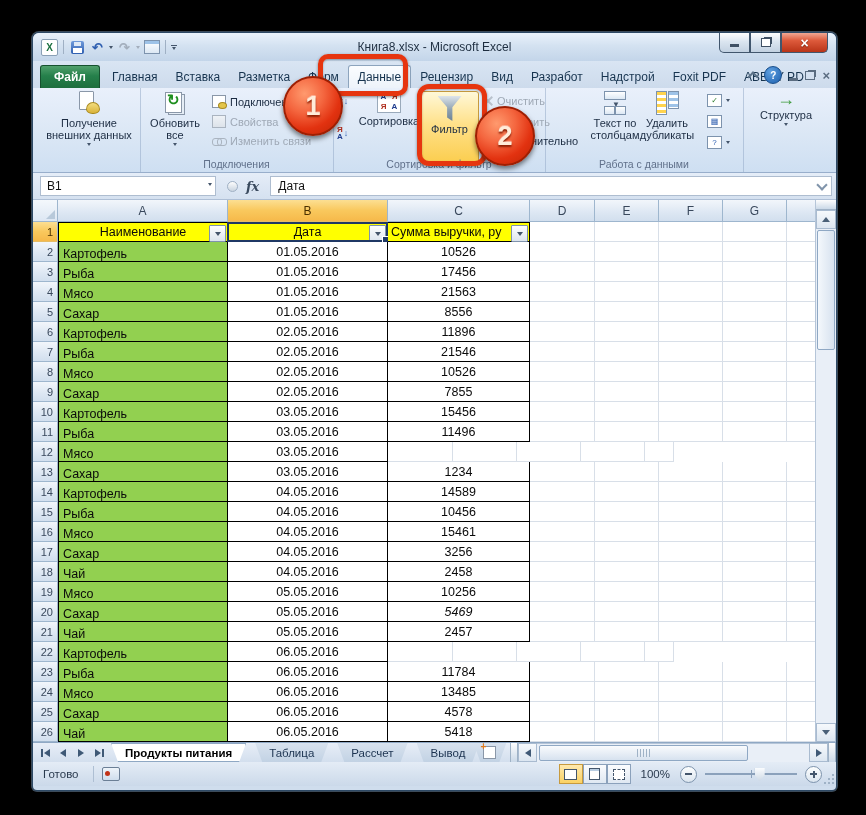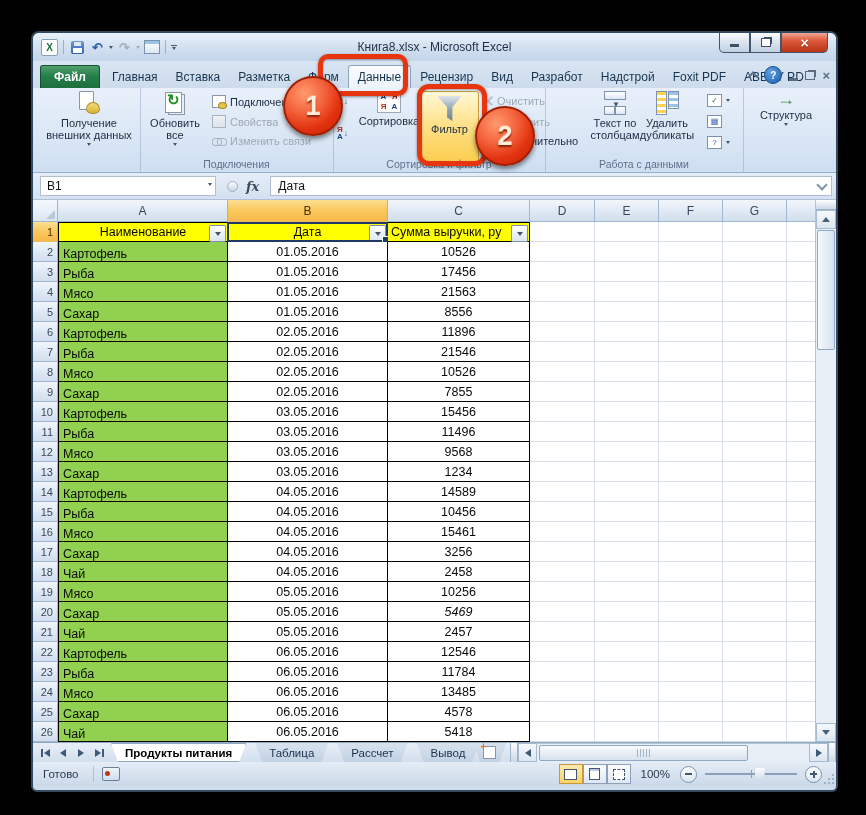--- a/index.html
+++ b/index.html
@@ -584,23 +584,20 @@
             <div class="cell ecell" style="width: 29px;"></div>
           </div>
           <div class="grow">
             <div class="rowhdr">12</div>
             <div class="cell green t tl" style="width: 170px;">
               <span>Мясо</span>
             </div>
             <div class="cell ctr t" style="width: 160px;">
               <span>03.05.2016</span>
             </div>
-            <div class="cell ctr t" style="width: 142px;">
-              <span>9568</span>
-            </div>
             <div class="cell ecell" style="width: 65px;"></div>
             <div class="cell ecell" style="width: 64px;"></div>
             <div class="cell ecell" style="width: 64px;"></div>
             <div class="cell ecell" style="width: 64px;"></div>
             <div class="cell ecell" style="width: 29px;"></div>
           </div>
           <div class="grow">
             <div class="rowhdr">13</div>
             <div class="cell green t tl" style="width: 170px;">
               <span>Сахар</span>
@@ -753,23 +750,20 @@
             <div class="cell ecell" style="width: 64px;"></div>
             <div class="cell ecell" style="width: 29px;"></div>
           </div>
           <div class="grow">
             <div class="rowhdr">22</div>
             <div class="cell green t tl" style="width: 170px;">
               <span>Картофель</span>
             </div>
             <div class="cell ctr t" style="width: 160px;">
               <span>06.05.2016</span>
-            </div>
-            <div class="cell ctr t" style="width: 142px;">
-              <span>12546</span>
             </div>
             <div class="cell ecell" style="width: 65px;"></div>
             <div class="cell ecell" style="width: 64px;"></div>
             <div class="cell ecell" style="width: 64px;"></div>
             <div class="cell ecell" style="width: 64px;"></div>
             <div class="cell ecell" style="width: 29px;"></div>
           </div>
           <div class="grow">
             <div class="rowhdr">23</div>
             <div class="cell green t tl" style="width: 170px;">

